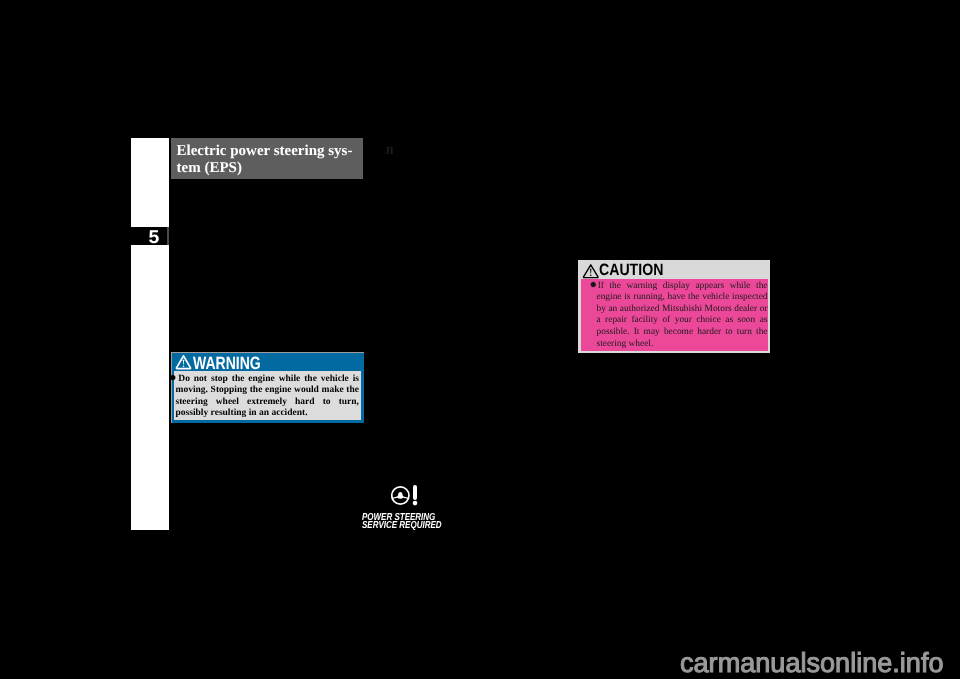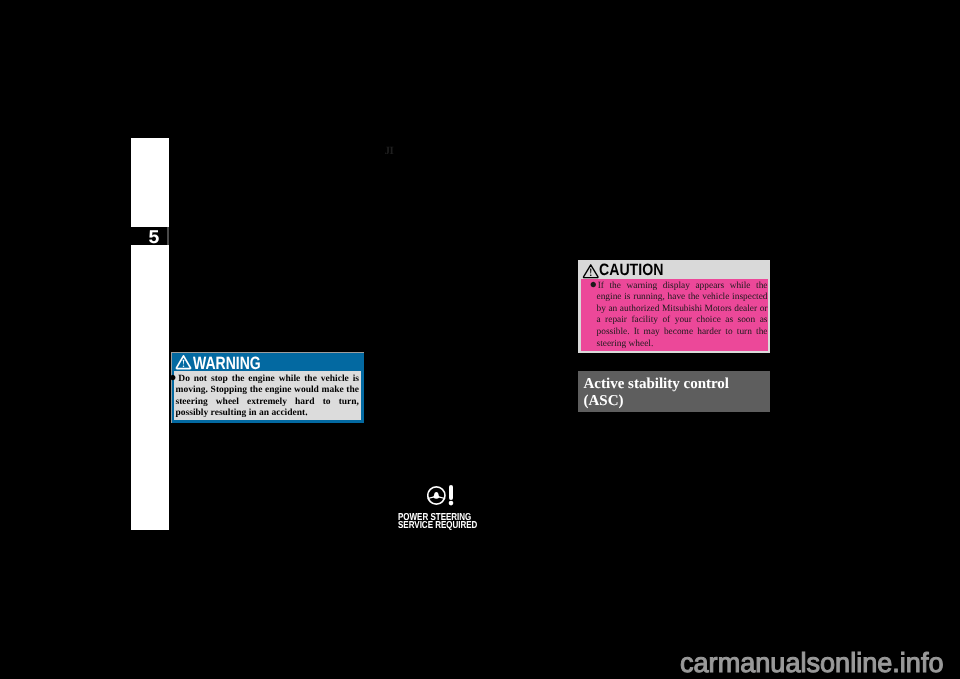--- a/index.html
+++ b/index.html
@@ -118,22 +118,22 @@
     line-height: 11.65px;
     text-align: justify;
     text-justify: inter-word;
     padding: 2px 0 0 16px;
     text-indent: -7px;
     box-sizing: border-box;
   }
 
   
   .indicator {
-    position: absolute; left: 396px; top: 474px;
-    width: 100px; height: 60px;
+    position: absolute; left: 360px; top: 474px;
+    width: 100px; height: 60px; font-style: italic;
   }
   .ind-icon { position: absolute; left: 30.5px; top: 9px; line-height: 0; }
   .ind-label {
     position: absolute;
     color: #ffffff;
     font-family: "Liberation Sans", sans-serif;
     font-weight: bold; font-size: 10.2px;
     line-height: 10.2px;
     letter-spacing: 0px;
     white-space: nowrap;
@@ -168,22 +168,22 @@
 </head>
 <body>
 
 <div class="page">
   <div class="sidebar-strip"></div>
   <div class="chapter-tab">
     <span class="chapter-tab-num">5</span>
   </div>
   <div class="chapter-tab-rule"></div>
 
-  <div class="sec-head" id="head-asc">Active stability control
-(ASC)</div>
+  <div class="sec-head" id="head-eps">Electric power steering sys-
+tem (EPS)</div>
 
   <div class="warn-box">
     <div class="warn-head">
       <span class="tri-ico">
         <svg viewBox="0 0 68 64" width="17" height="16">
           <path d="M34 7.5 L61.5 54.5 Q63.6 58.2 59.4 58.2 L8.6 58.2 Q4.4 58.2 6.5 54.5 Z" fill="none" stroke="#ffffff" stroke-width="7" stroke-linejoin="round"></path>
           <path d="M34 22 L36.3 24.6 L35.1 42.2 L32.9 42.2 L31.7 24.6 Z" fill="#ffffff"></path>
           <circle cx="34" cy="48.8" r="3.1" fill="#ffffff"></circle>
         </svg>
       </span>

